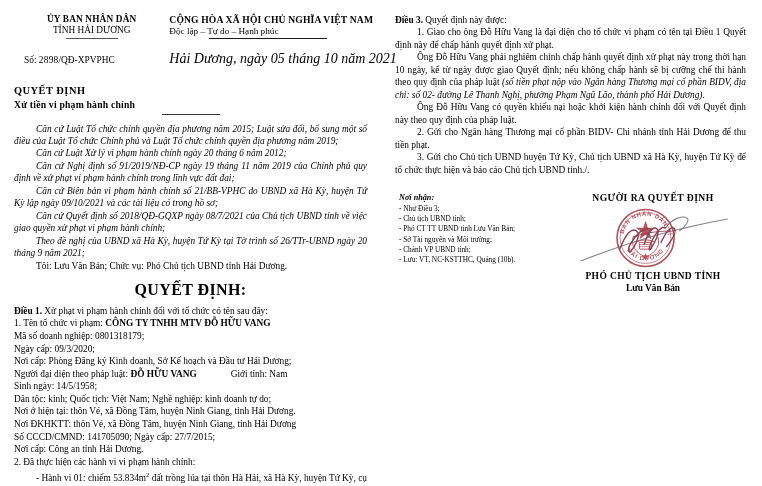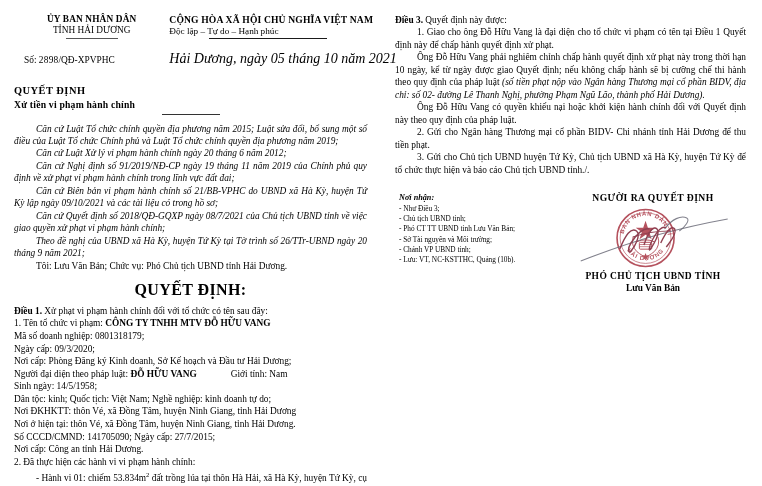--- a/index.html
+++ b/index.html
@@ -303,22 +303,22 @@
     <p class="list-line"><span>1. Tên tổ chức vi phạm: </span><span class="b">CÔNG TY TNHH MTV ĐỖ HỮU VANG</span></p>
 
     <p class="list-line">Mã số doanh nghiệp: 0801318179;</p>
     <p class="list-line">Ngày cấp: 09/3/2020;</p>
     <p class="list-line">Nơi cấp: Phòng Đăng ký Kinh doanh, Sở Kế hoạch và Đầu tư Hải Dương;</p>
 
     <p class="list-line"><span>Người đại diện theo pháp luật: </span><span class="b">ĐỖ HỮU VANG</span><span style="display:inline-block;width:34px"></span><span>Giới tính: Nam</span></p>
 
     <p class="list-line">Sinh ngày: 14/5/1958;</p>
     <p class="list-line">Dân tộc: kinh;  Quốc tịch: Việt Nam;    Nghề nghiệp: kinh doanh tự do;</p>
+    <p class="list-line">Nơi ở hiện tại: thôn Vé, xã Đồng Tâm, huyện Ninh Giang, tỉnh Hải Dương.</p>
     <p class="list-line">Nơi ĐKHKTT: thôn Vé, xã Đồng Tâm, huyện Ninh Giang, tỉnh Hải Dương</p>
-    <p class="list-line">Nơi ở hiện tại: thôn Vé, xã Đồng Tâm, huyện Ninh Giang, tỉnh Hải Dương.</p>
     <p class="list-line">Số CCCD/CMND: 141705090;  Ngày cấp: 27/7/2015;</p>
     <p class="list-line">Nơi cấp: Công an tỉnh Hải Dương.</p>
 
     <p class="list-line">2. Đã thực hiện các hành vi vi phạm hành chính:</p>
 
     <div class="gap-sm"></div>
 
     <p class="para"><span>- Hành vi 01: chiếm 53.834m</span><sup class="m2">2</sup><span> đất trồng lúa tại thôn Hà Hải, xã Hà Kỳ, huyện Tứ Kỳ, cụ thể:</span></p>
 
   </div>

